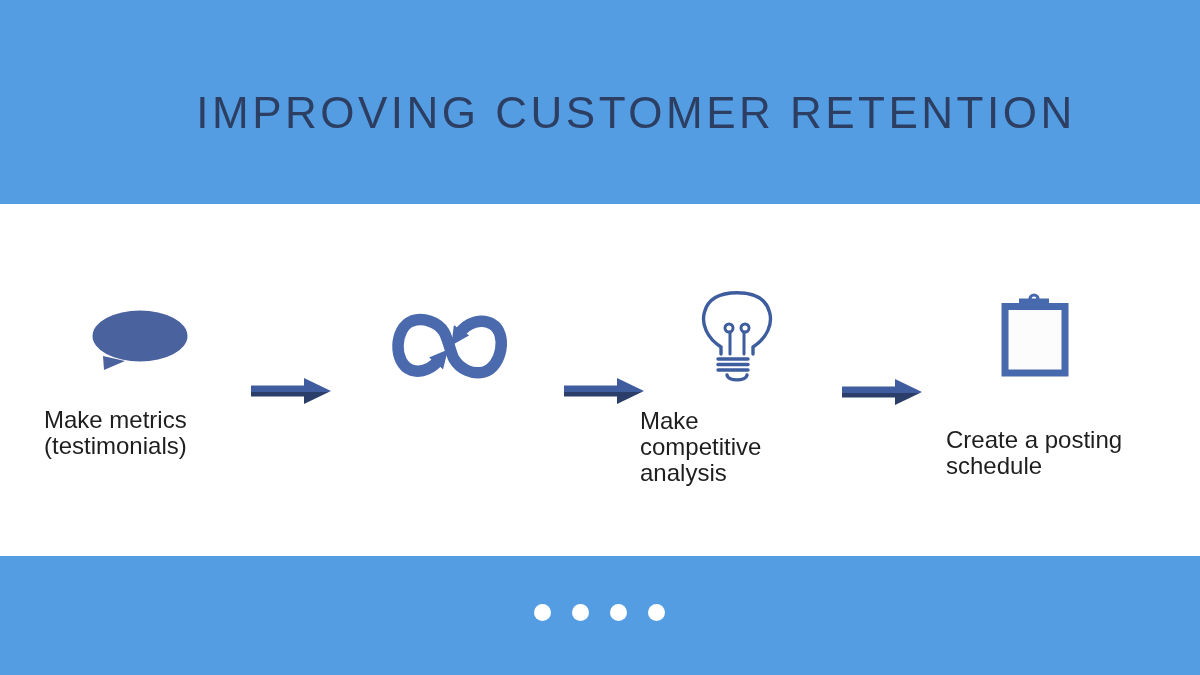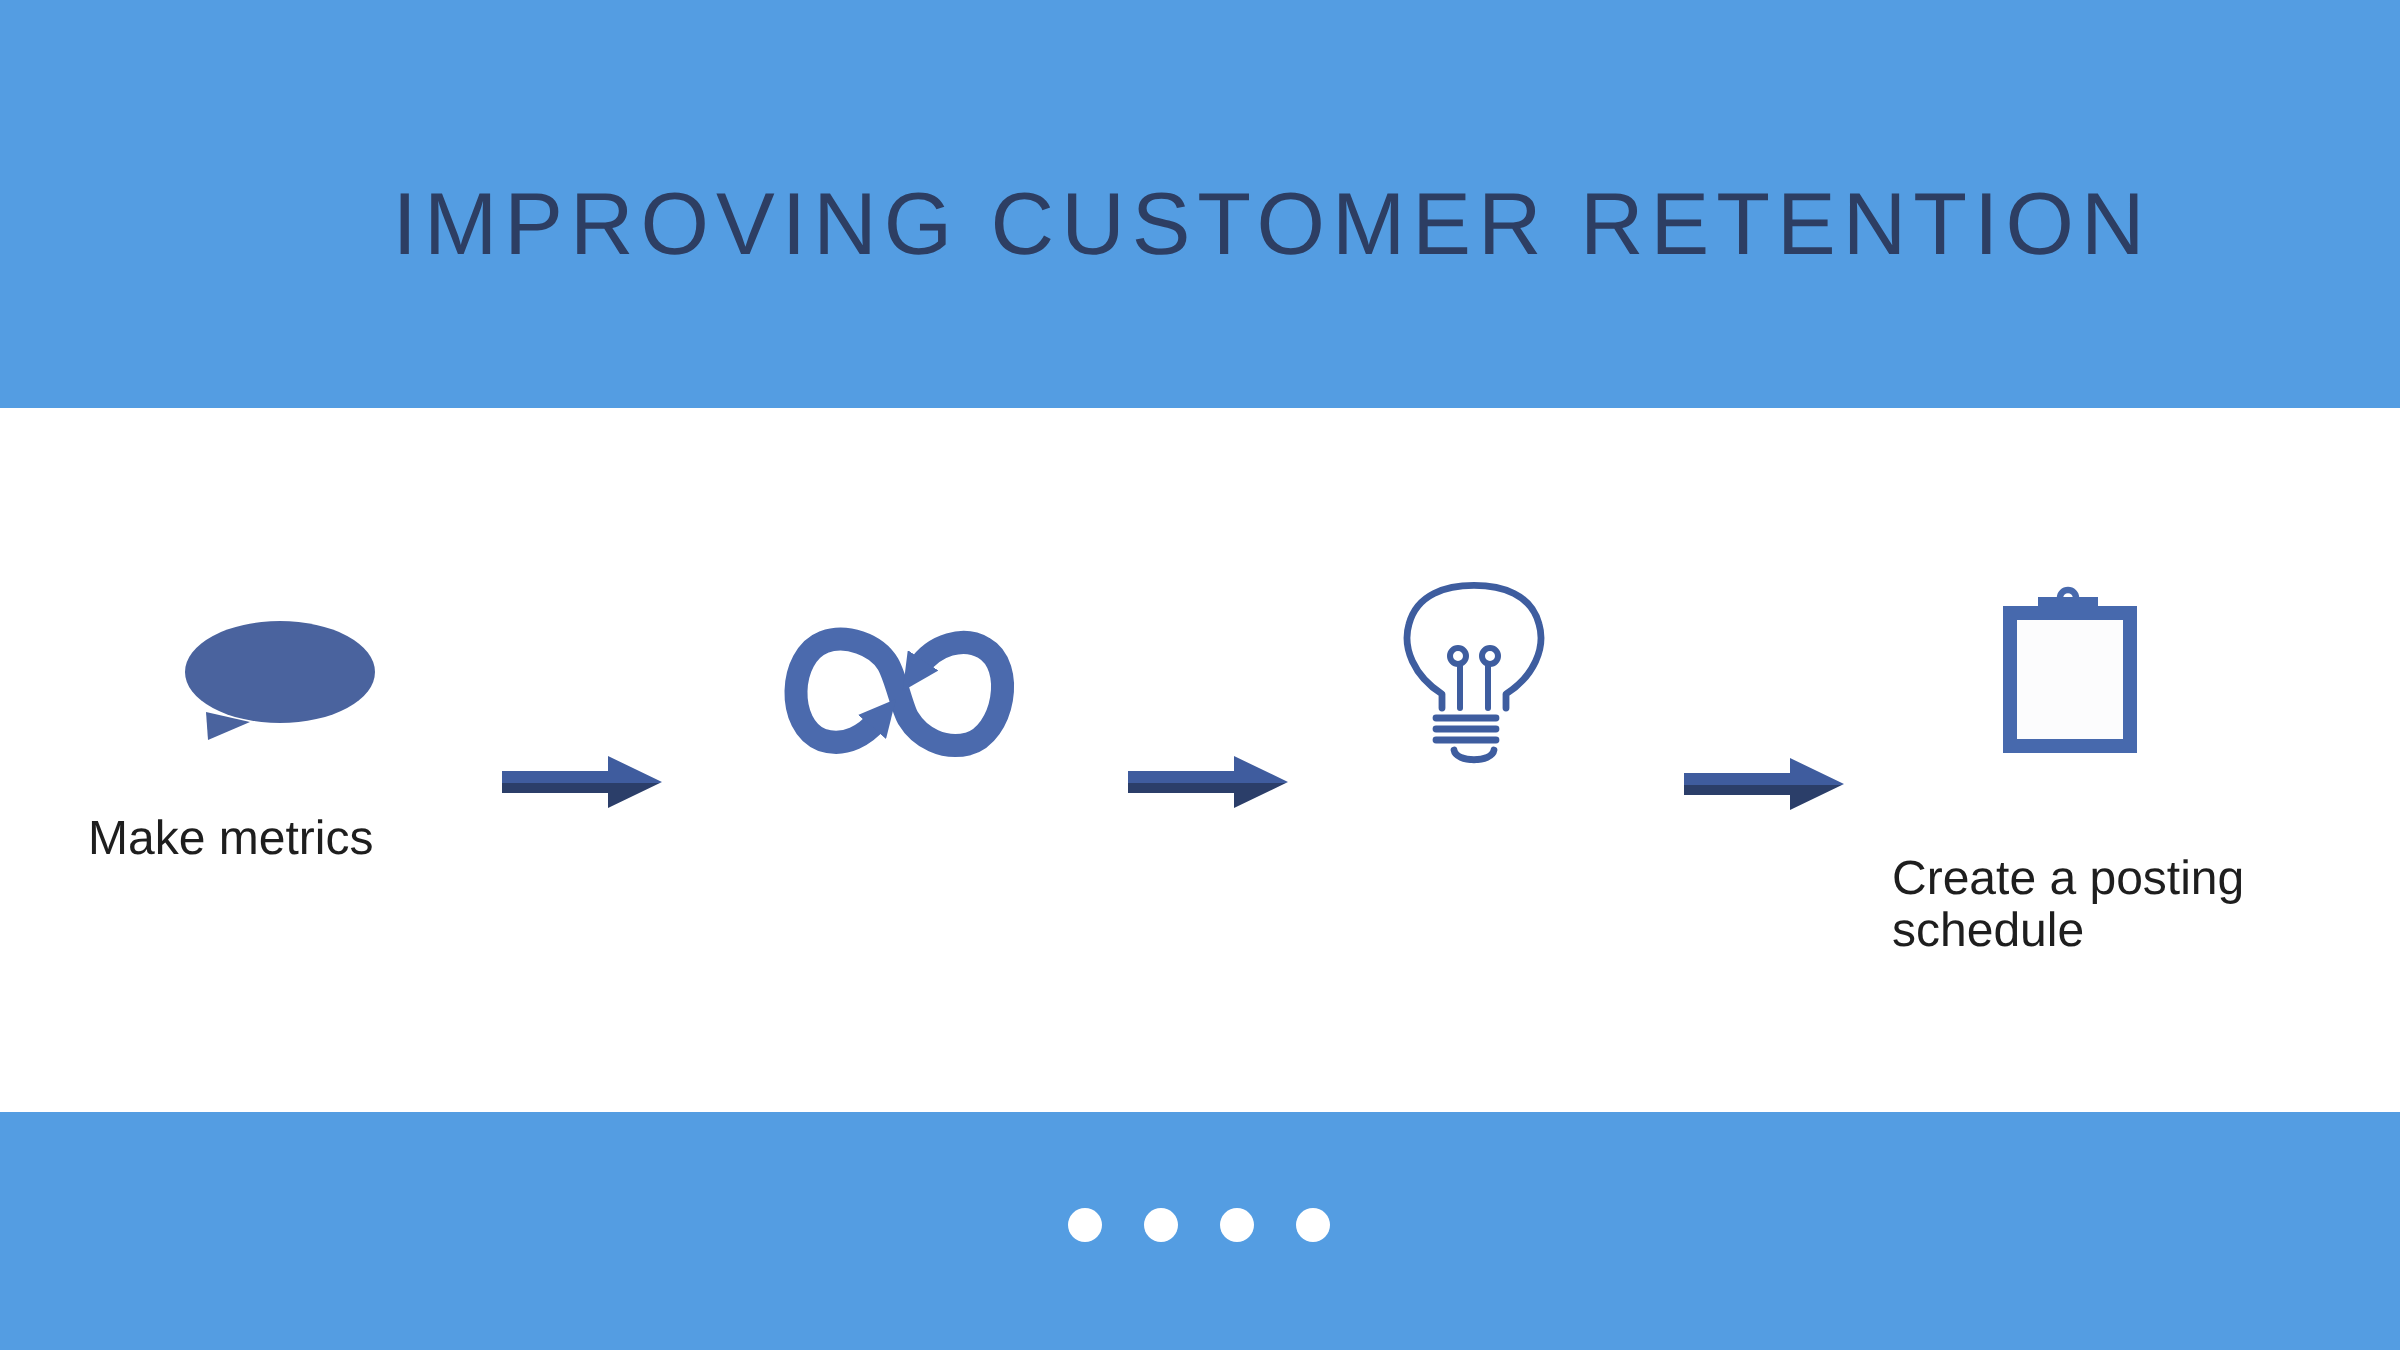--- a/index.html
+++ b/index.html
@@ -100,20 +100,26 @@
     </svg>
   </div>
   <div class="arrow" style="left:842px;top:378px;">
     <svg width="80" height="28" viewBox="0 0 80 28" xmlns="http://www.w3.org/2000/svg">
       <path d="M0 8.5 H53 V1 L80 14 L53 27 V19.5 H0 Z" fill="url(#ag1)"></path>
     </svg>
   </div>
 
   <div class="step-label" style="left:44px;top:407px;width:200px;">
     <div>Make metrics</div>
+    <div>(testimonials)</div>
+  </div>
+  <div class="step-label" style="left:640px;top:408px;width:200px;">
+    <div>Make</div>
+    <div>competitive</div>
+    <div>analysis</div>
   </div>
   <div class="step-label" style="left:946px;top:417px;width:220px;margin-top:10px;">
     <div>Create a posting</div>
     <div>schedule</div>
   </div>
 
   <div class="dots">
     <span class="dot"></span>
     <span class="dot"></span>
     <span class="dot"></span>

